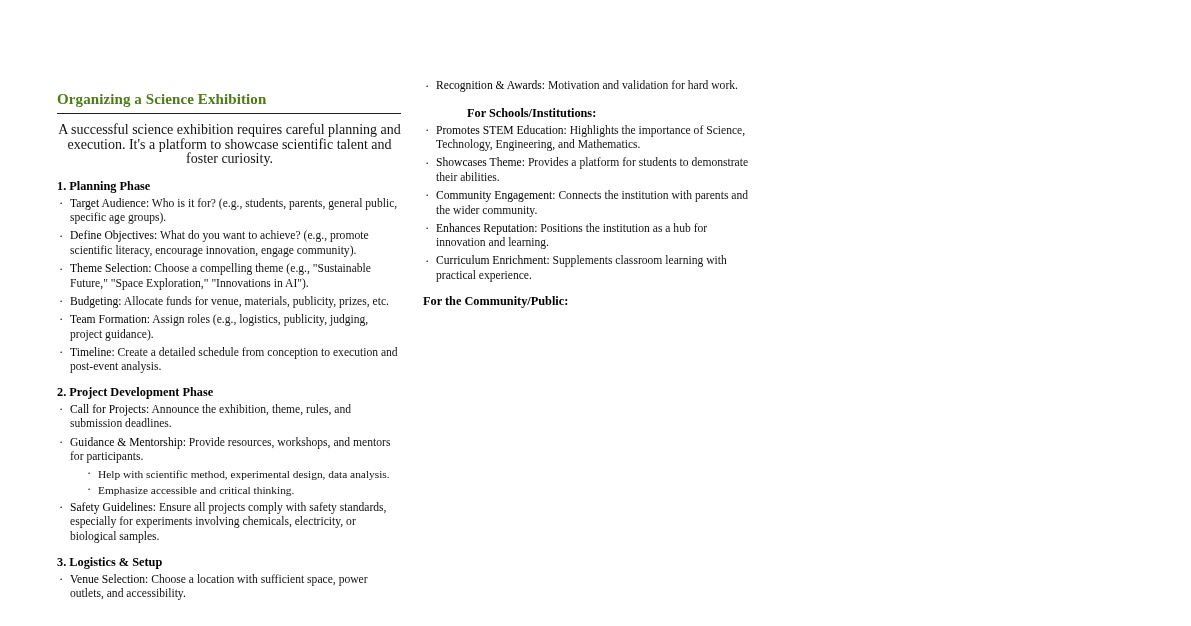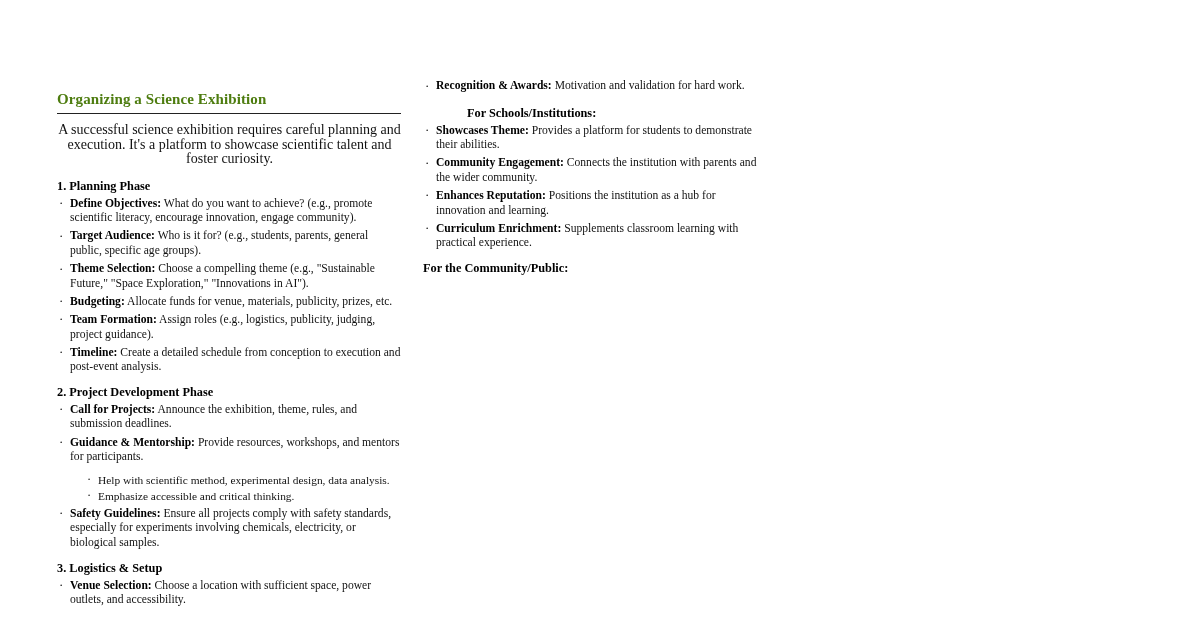--- a/index.html
+++ b/index.html
@@ -89,42 +89,42 @@
     top: -0.5px;
     font-size: 13px;
     line-height: 14.6px;
     color: #111111;
   }
   ul.bullets > li:last-child { margin-bottom: 0; }
 
   
   ul.bullets ul.sub-bullets {
     list-style: none;
-    margin: 8px 0 2px 0;
+    margin: 2px 0 2px 0;
     padding: 0 0 0 16px;
   }
   ul.bullets ul.sub-bullets > li {
     position: relative;
     padding-left: 12px;
     font-size: 11.4px;
     line-height: 14.6px;
     margin: 0 0 1.5px 0;
   }
   ul.bullets ul.sub-bullets > li::before {
     content: "\00B7";
     position: absolute;
     left: 1px;
     top: -0.5px;
     font-size: 12.5px;
     line-height: 14.6px;
     color: #111111;
   }
 
   .lead {
-    font-weight: bold;
+    font-weight: normal;
     color: #000000;
   }
 
   
   .group-gap { margin-top: 11px; margin-left: 44px; }
 </style>
 </head>
 <body>
 
 <div class="page">
@@ -134,22 +134,22 @@
 
       <h1 class="doc-title">Organizing a Science Exhibition</h1>
 
       <hr class="title-rule">
 
       <p class="intro">A successful science exhibition requires careful planning and execution. It's a platform to showcase scientific talent and foster curiosity.</p>
 
       <div id="left-sections">
           <div class="section-heading first">1. Planning Phase</div>
           <ul class="bullets">
+            <li><span class="lead">Target Audience:</span> <span>Who is it for? (e.g., students, parents, general public, specific age groups).</span></li>
             <li><span class="lead">Define Objectives:</span> <span>What do you want to achieve? (e.g., promote scientific literacy, encourage innovation, engage community).</span></li>
-            <li><span class="lead">Target Audience:</span> <span>Who is it for? (e.g., students, parents, general public, specific age groups).</span></li>
             <li><span class="lead">Theme Selection:</span> <span>Choose a compelling theme (e.g., "Sustainable Future," "Space Exploration," "Innovations in AI").</span></li>
             <li><span class="lead">Budgeting:</span> <span>Allocate funds for venue, materials, publicity, prizes, etc.</span></li>
             <li><span class="lead">Team Formation:</span> <span>Assign roles (e.g., logistics, publicity, judging, project guidance).</span></li>
             <li><span class="lead">Timeline:</span> <span>Create a detailed schedule from conception to execution and post-event analysis.</span></li>
           </ul>
           <div class="section-heading">2. Project Development Phase</div>
           <ul class="bullets">
             <li><span class="lead">Call for Projects:</span> <span>Announce the exhibition, theme, rules, and submission deadlines.</span></li>
             <li><span class="lead">Guidance &amp; Mentorship:</span> <span>Provide resources, workshops, and mentors for participants.</span><ul class="sub-bullets">
                 <li>Help with scientific method, experimental design, data analysis.</li>
@@ -169,20 +169,21 @@
   <div class="col col-right">
     <div class="col-inner">
 
       <ul class="bullets" id="right-continued">
           <li><span class="lead">Recognition &amp; Awards:</span> <span>Motivation and validation for hard work.</span></li>
         </ul>
 
       <div id="right-sections">
           <div class="section-heading group-gap">For Schools/Institutions:</div>
           <ul class="bullets">
+            <li><span class="lead">Promotes STEM Education:</span> <span>Highlights the importance of Science, Technology, Engineering, and Mathematics.</span></li>
             <li><span class="lead">Showcases Theme:</span> <span>Provides a platform for students to demonstrate their abilities.</span></li>
             <li><span class="lead">Community Engagement:</span> <span>Connects the institution with parents and the wider community.</span></li>
             <li><span class="lead">Enhances Reputation:</span> <span>Positions the institution as a hub for innovation and learning.</span></li>
             <li><span class="lead">Curriculum Enrichment:</span> <span>Supplements classroom learning with practical experience.</span></li>
           </ul>
           <div class="section-heading">For the Community/Public:</div>
         </div>
 
     </div>
   </div>

